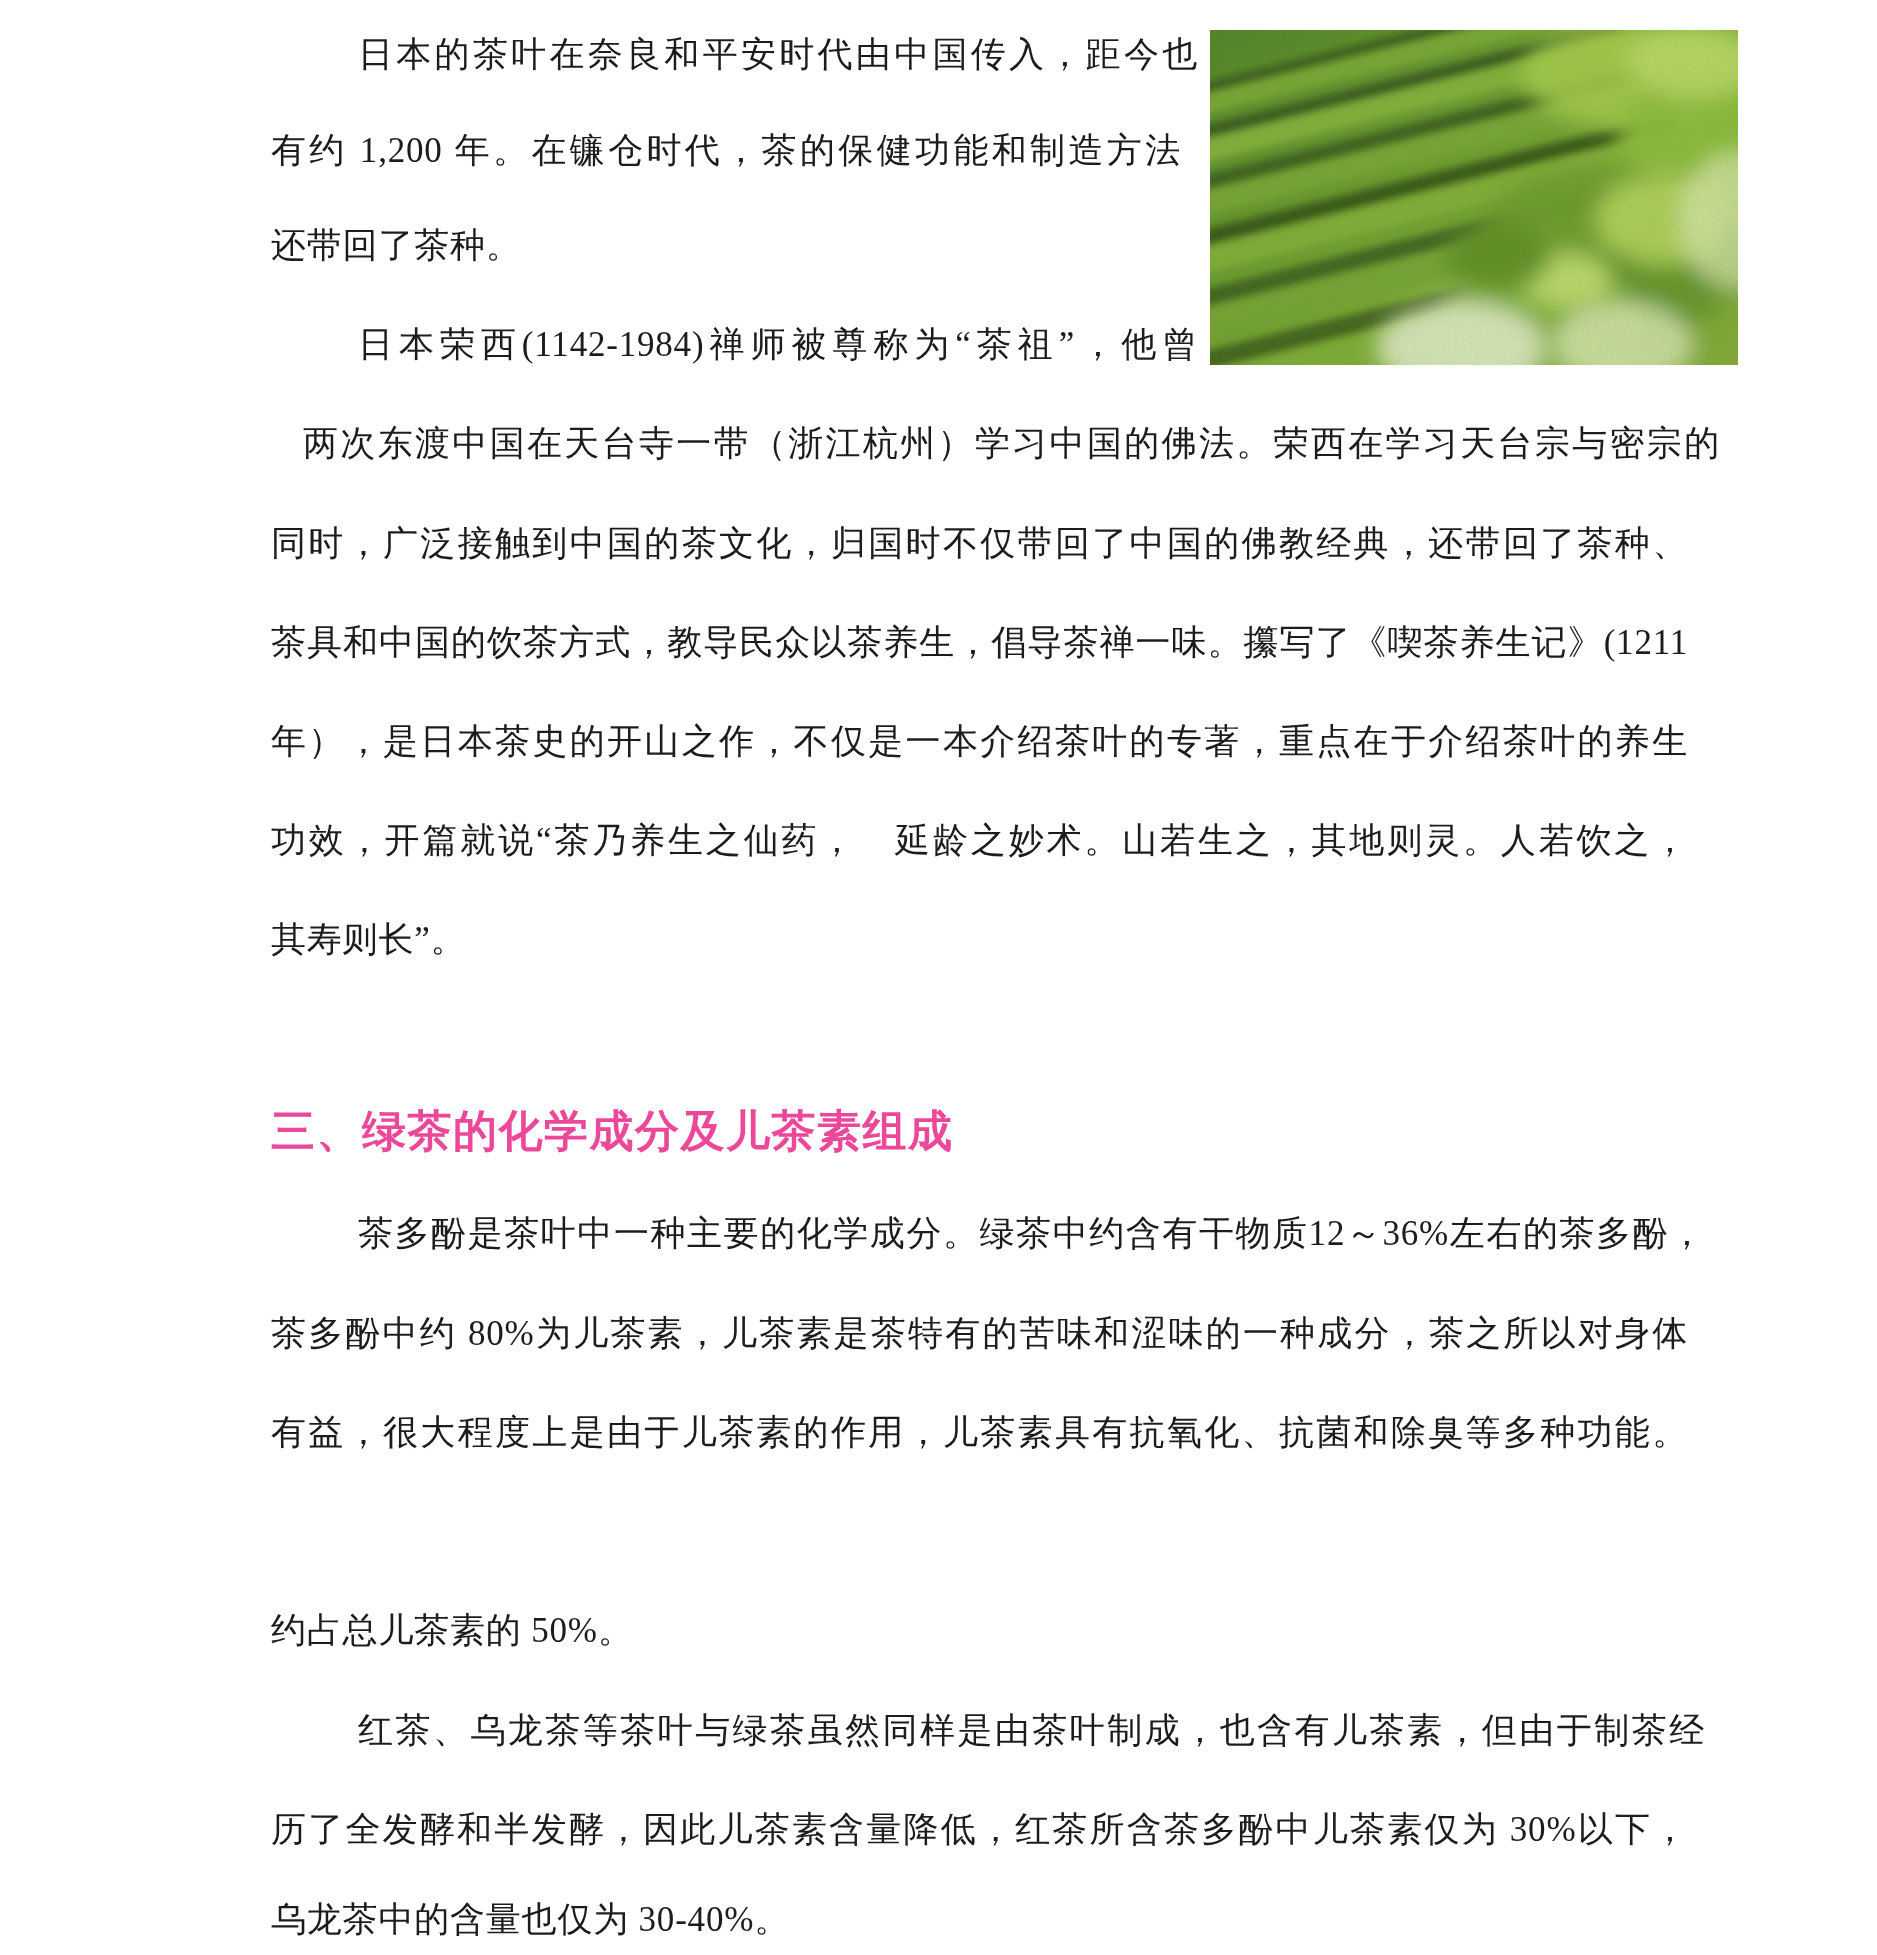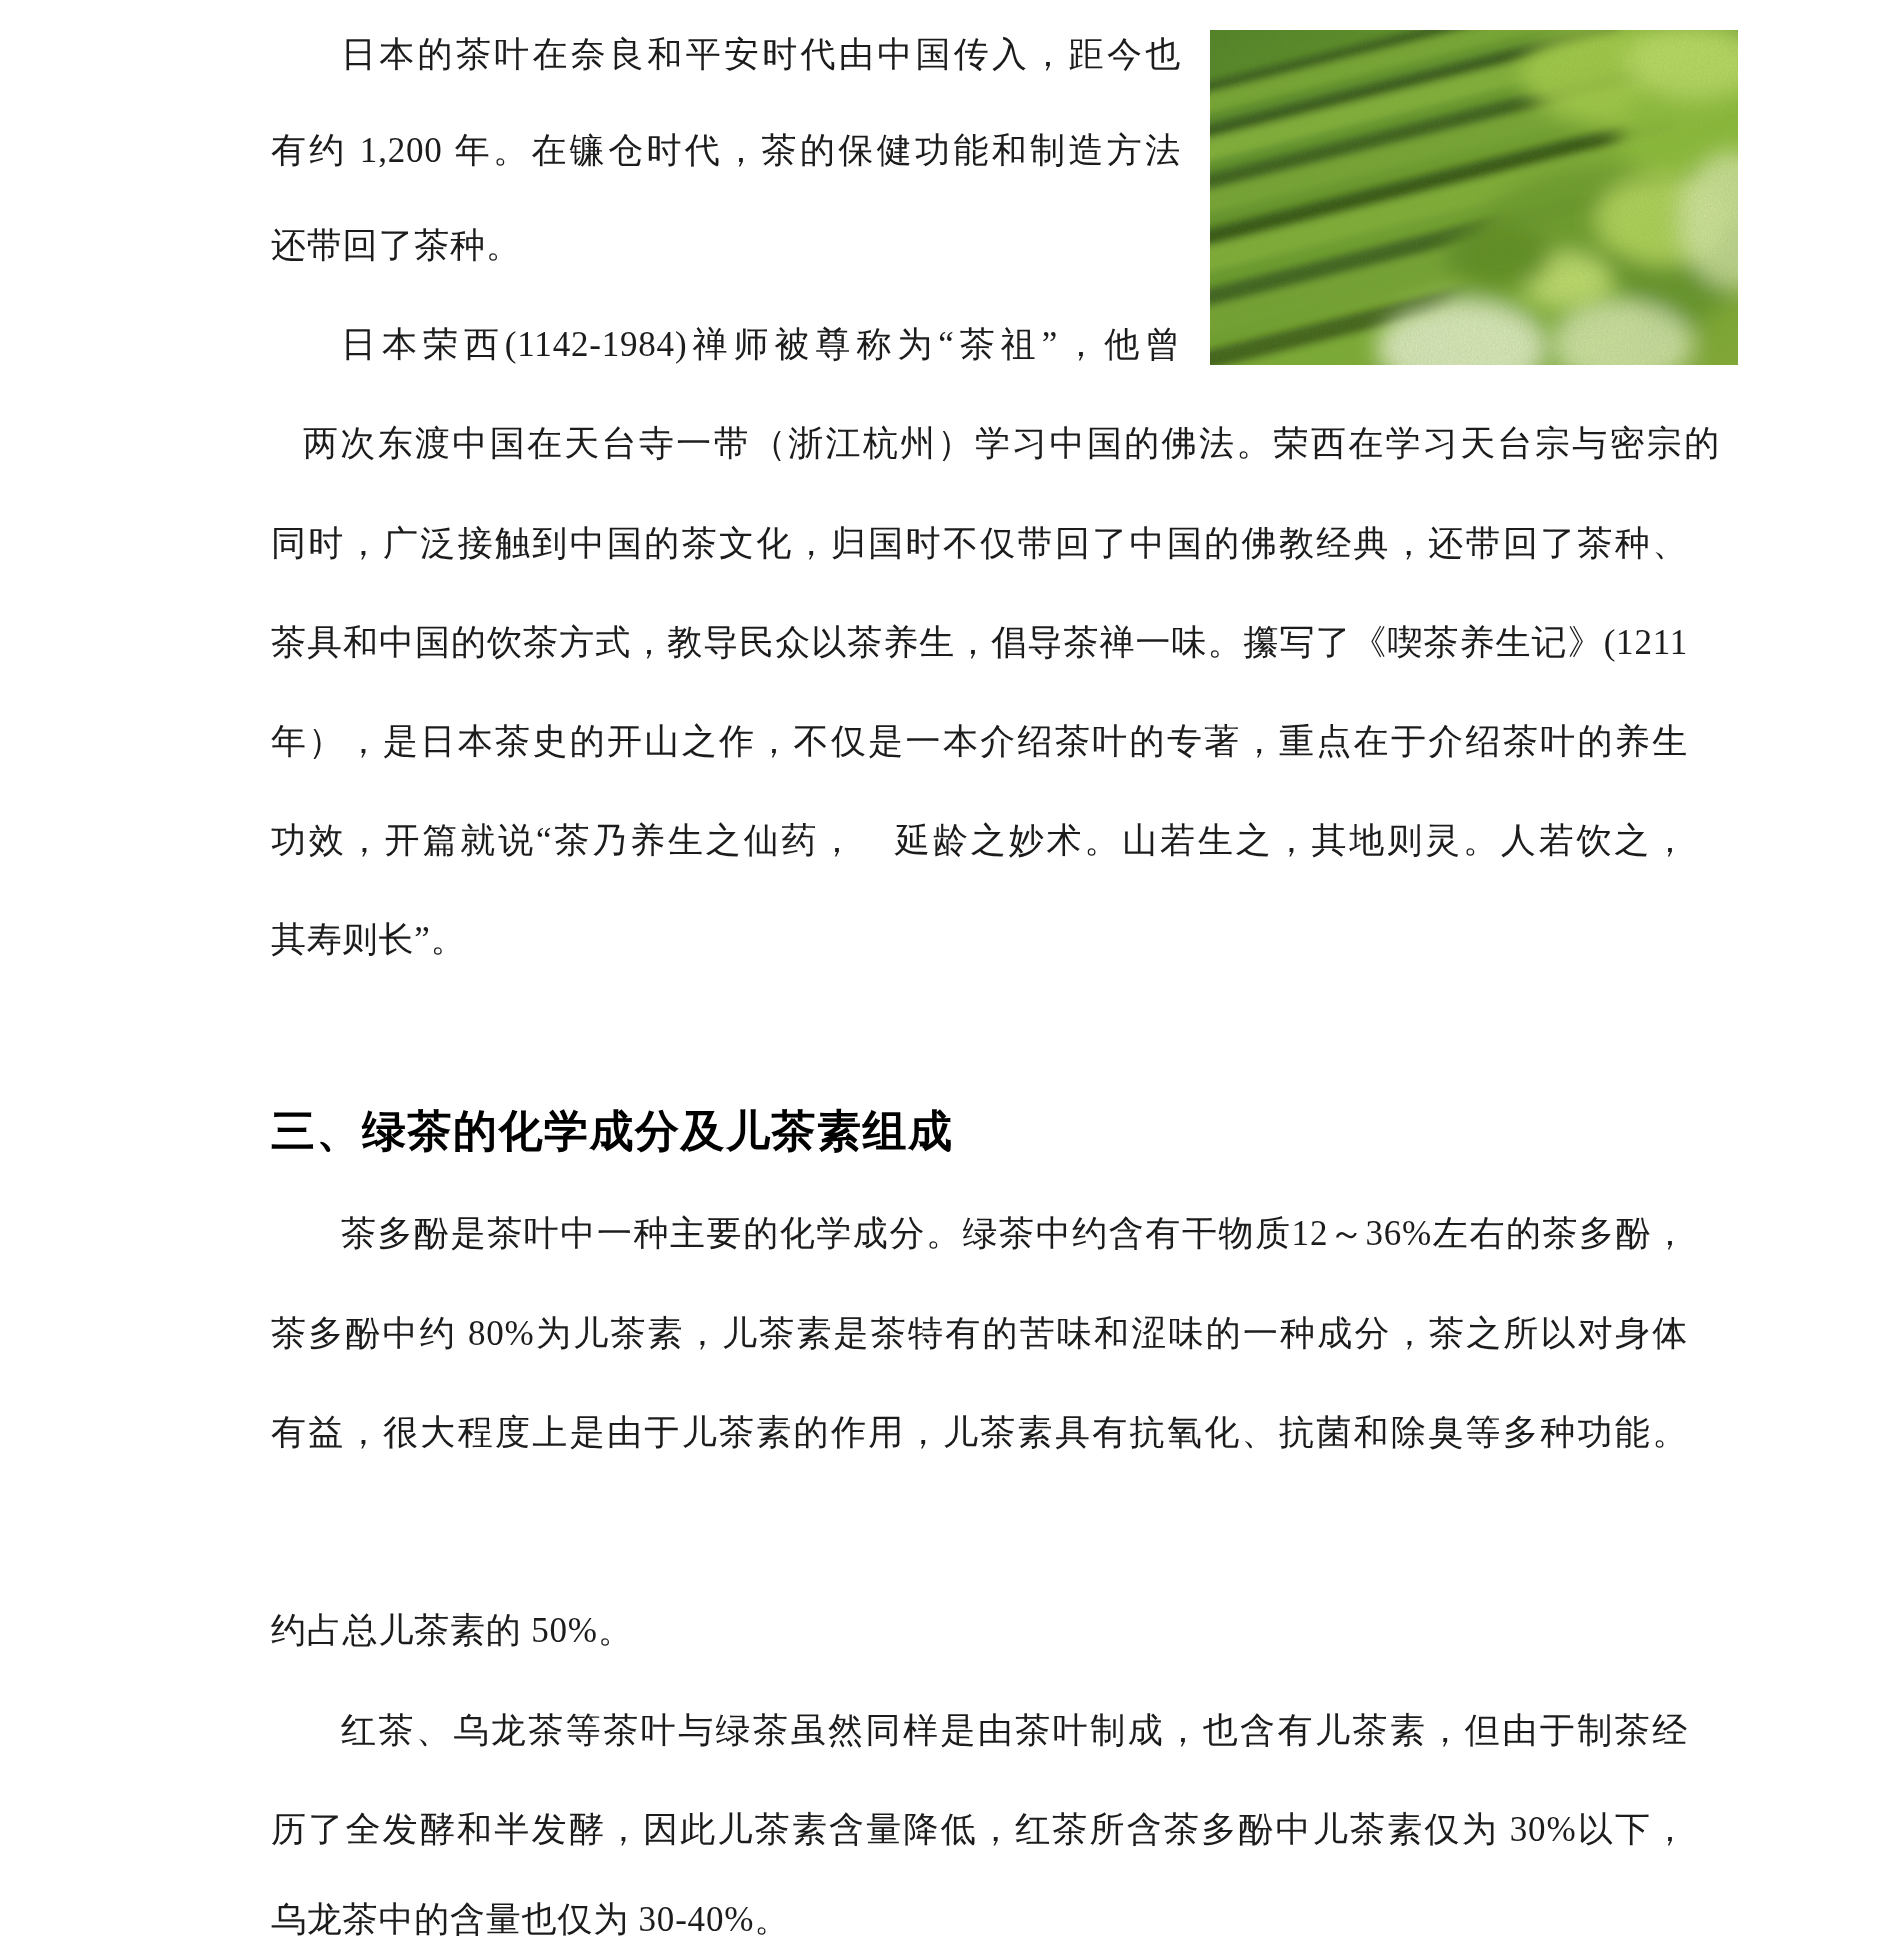--- a/index.html
+++ b/index.html
@@ -18,39 +18,39 @@
     letter-spacing:0.8px;
     color:#1c1c1c;
     white-space:normal;
     overflow:hidden;
   }
   .j{
     text-align:justify;
     text-align-last:justify;
   }
   .x358{left:271px;}
-  .x450{left:341px;}
+  .x450{left:358px;}
   .w1110{width:840px;}
   .w1202{width:910px;}
   .w1780{width:1347px;}
   .w1872{width:1417px;}
   .t6{top:4.5px;}   .t133{top:101px;} .t259{top:196px;} .t390{top:295px;}
   .t521{top:394px;margin-left:32px;} .t652{top:494px;} .t783{top:593px;} .t914{top:692px;}
   .t1045{top:791px;} .t1176{top:890px;}
   .t1564{top:1184px;} .t1696{top:1284px;} .t1827{top:1383px;}
   .t1958{top:1482px;} .t2089{top:1581px;} .t2220{top:1681px;}
   .t2351{top:1780px;} .t2470{top:1870px;}
   .heading{
     position:absolute;
     left:271px;top:1082px;
     height:99px;line-height:99px;
     font-size:44px;
     font-weight:bold;
     letter-spacing:1.5px;
-    color:#000000;
+    color:#ec4899;
     font-family:"Liberation Serif","DejaVu Serif",serif;
     white-space:nowrap;
   }
   .photo{
     position:absolute;
     left:1210px;top:30px;
     width:528px;height:335px;
     overflow:hidden;
   }
   .photo svg{display:block;}

